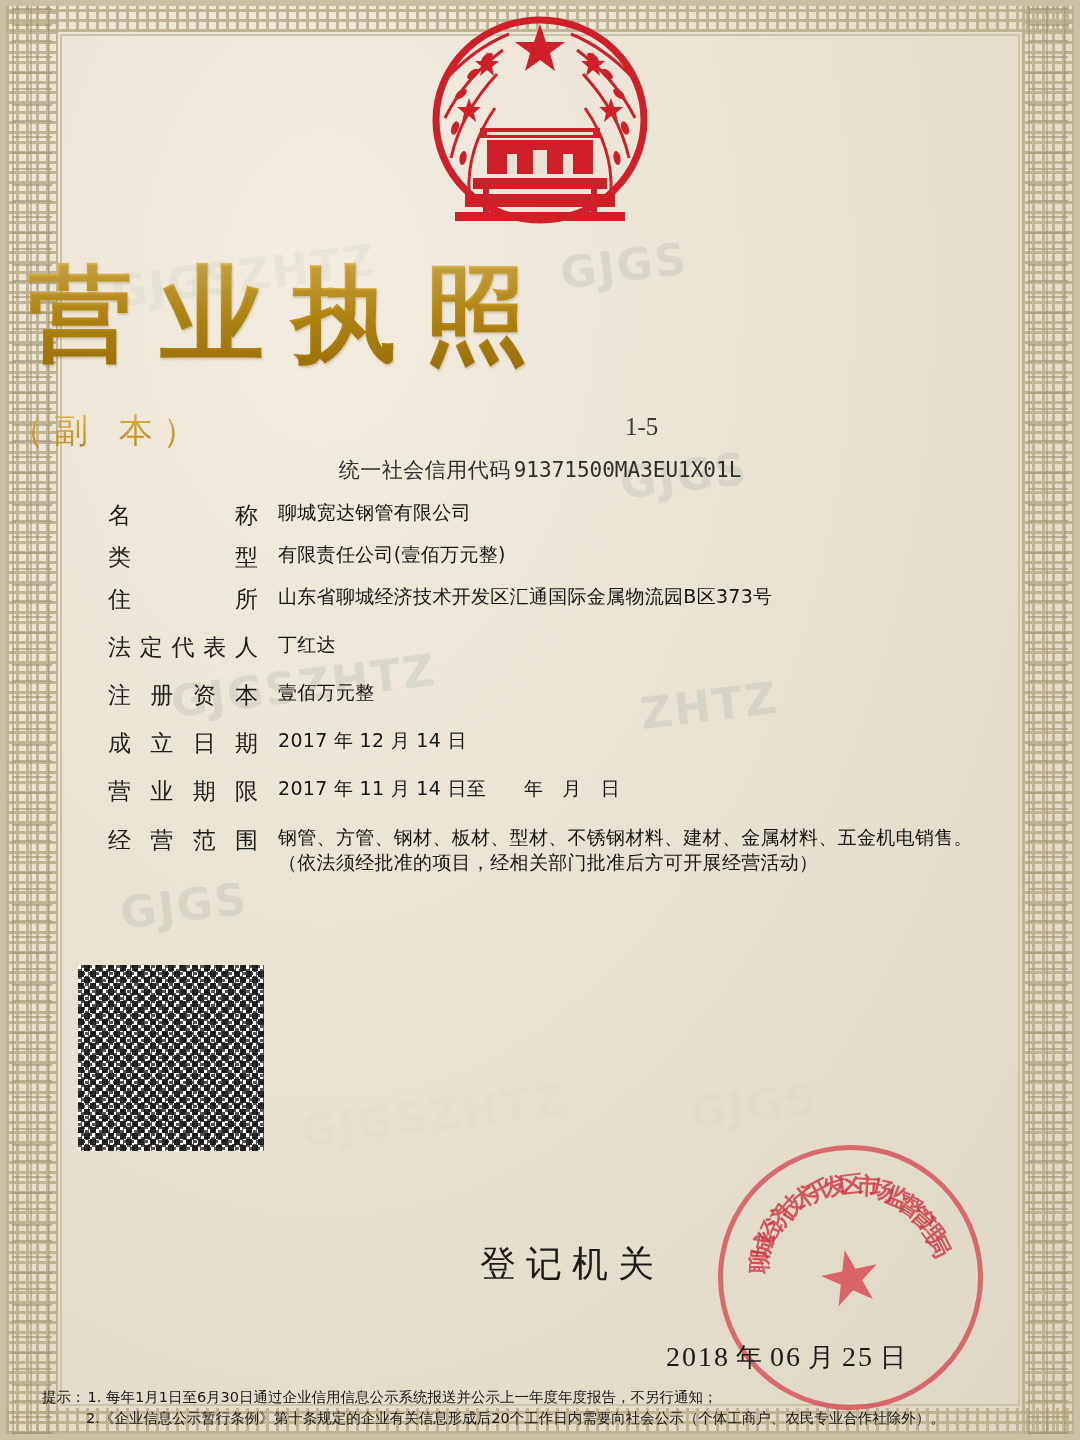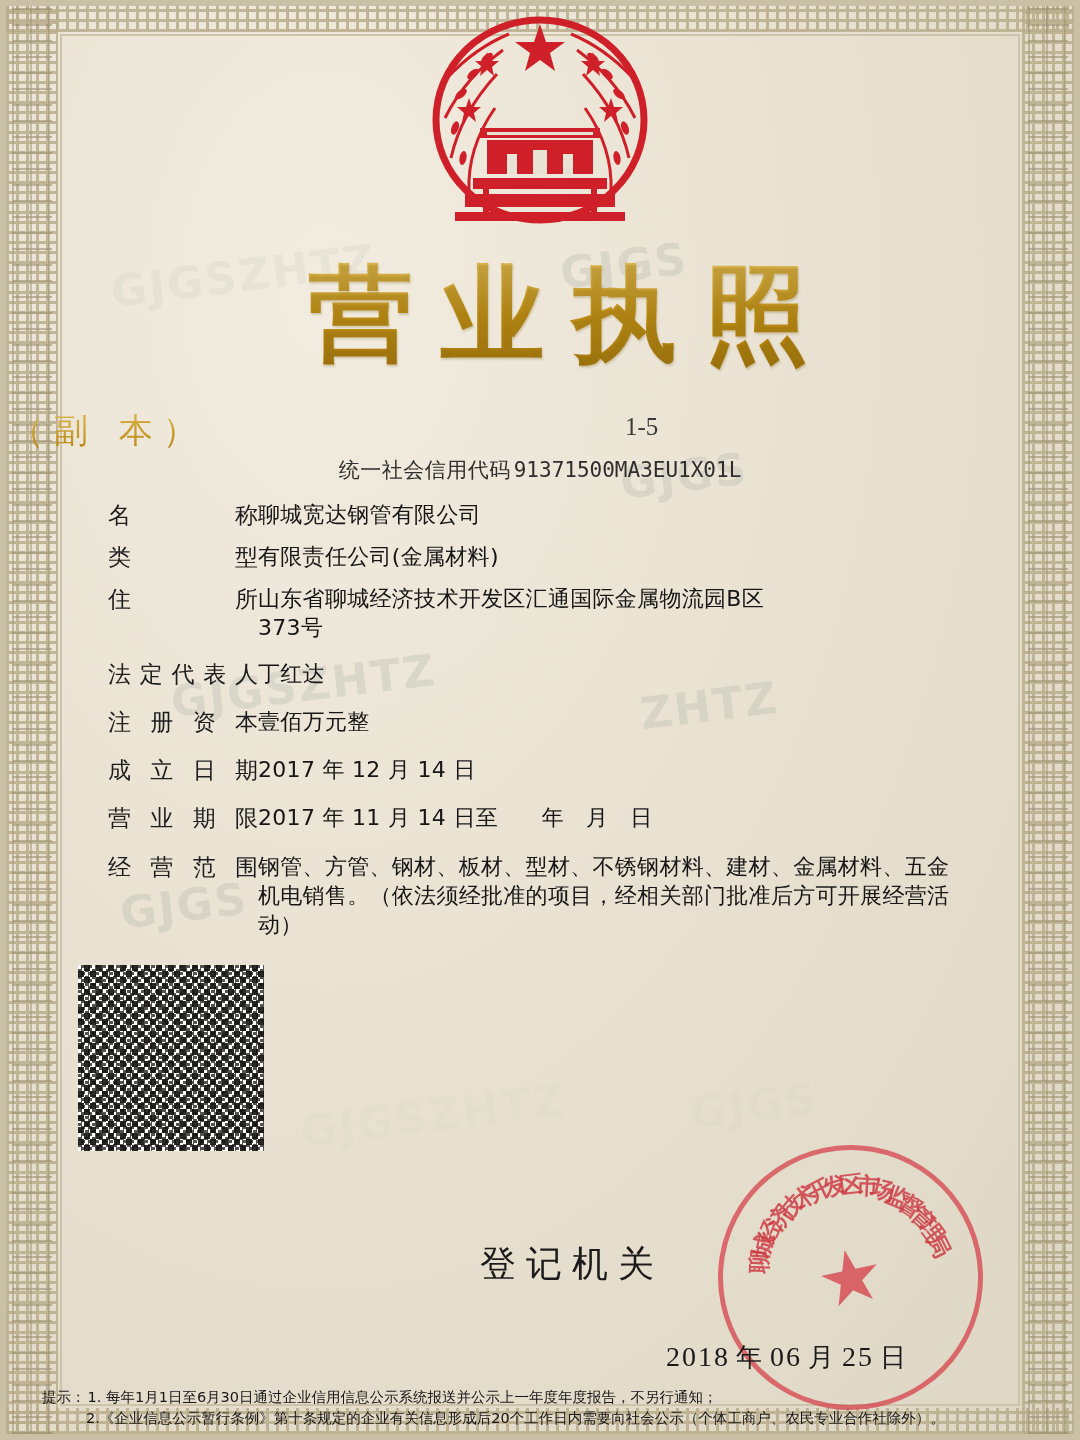--- a/index.html
+++ b/index.html
@@ -88,33 +88,32 @@
     top: 8px;
     width: 230px;
     height: 225px;
   }
 
   
   .title {
     position: absolute;
     left: 0; right: 0;
     top: 246px;
-    text-align: center;
+    text-align: left;
     font-family: Liberation Sans, sans-serif;
     font-weight: bold;
     font-size: 104px;
     letter-spacing: 28px;
     text-indent: 28px;
     color: #c89b1c;
     background: linear-gradient(180deg, #e6c463 0%, #c08f15 50%, #9c6f0a 100%);
     -webkit-background-clip: text;
     background-clip: text;
     -webkit-text-fill-color: transparent;
     text-shadow: 1px 2px 2px rgba(120,90,10,.25);
-    padding-left: 37px;
   }
   .subtitle {
     position: absolute;
     left: 0; right: 0;
     top: 408px;
     font-family: "DejaVu Sans", sans-serif;
     font-size: 34px;
     letter-spacing: 10px;
     text-indent: 10px;
     color: #c3951c;
@@ -167,24 +166,25 @@
     flex: 0 0 150px;
     font-family: "DejaVu Sans", sans-serif;
     font-size: 23px;
     color: #1d1d1d;
     display: flex;
     justify-content: space-between;
     letter-spacing: 0;
   }
   .row .value {
     font-family: "DejaVu Sans", sans-serif;
-    font-size: 22px;
+    font-size: 19px;
     color: #161616;
     line-height: 1.32;
     letter-spacing: .3px;
+    margin-left: 20px;
   }
   .row.tall { margin-bottom: 17px; }
   .row.scope { margin-top: 18px; }
   .row.scope .value { max-width: 700px; }
 
   
   .qr {
     position: absolute;
     left: 78px;
     top: 965px;
@@ -373,21 +373,21 @@
         <span>称</span>
       </div>
       <div class="value">聊城宽达钢管有限公司</div>
     </div>
 
     <div class="row">
       <div class="label">
         <span>类</span>
         <span>型</span>
       </div>
-      <div class="value">有限责任公司(金属材料)</div>
+      <div class="value">有限责任公司(壹佰万元整)</div>
     </div>
 
     <div class="row tall">
       <div class="label">
         <span>住</span>
         <span>所</span>
       </div>
       <div class="value" style="max-width:520px;">山东省聊城经济技术开发区汇通国际金属物流园B区373号</div>
     </div>
 

